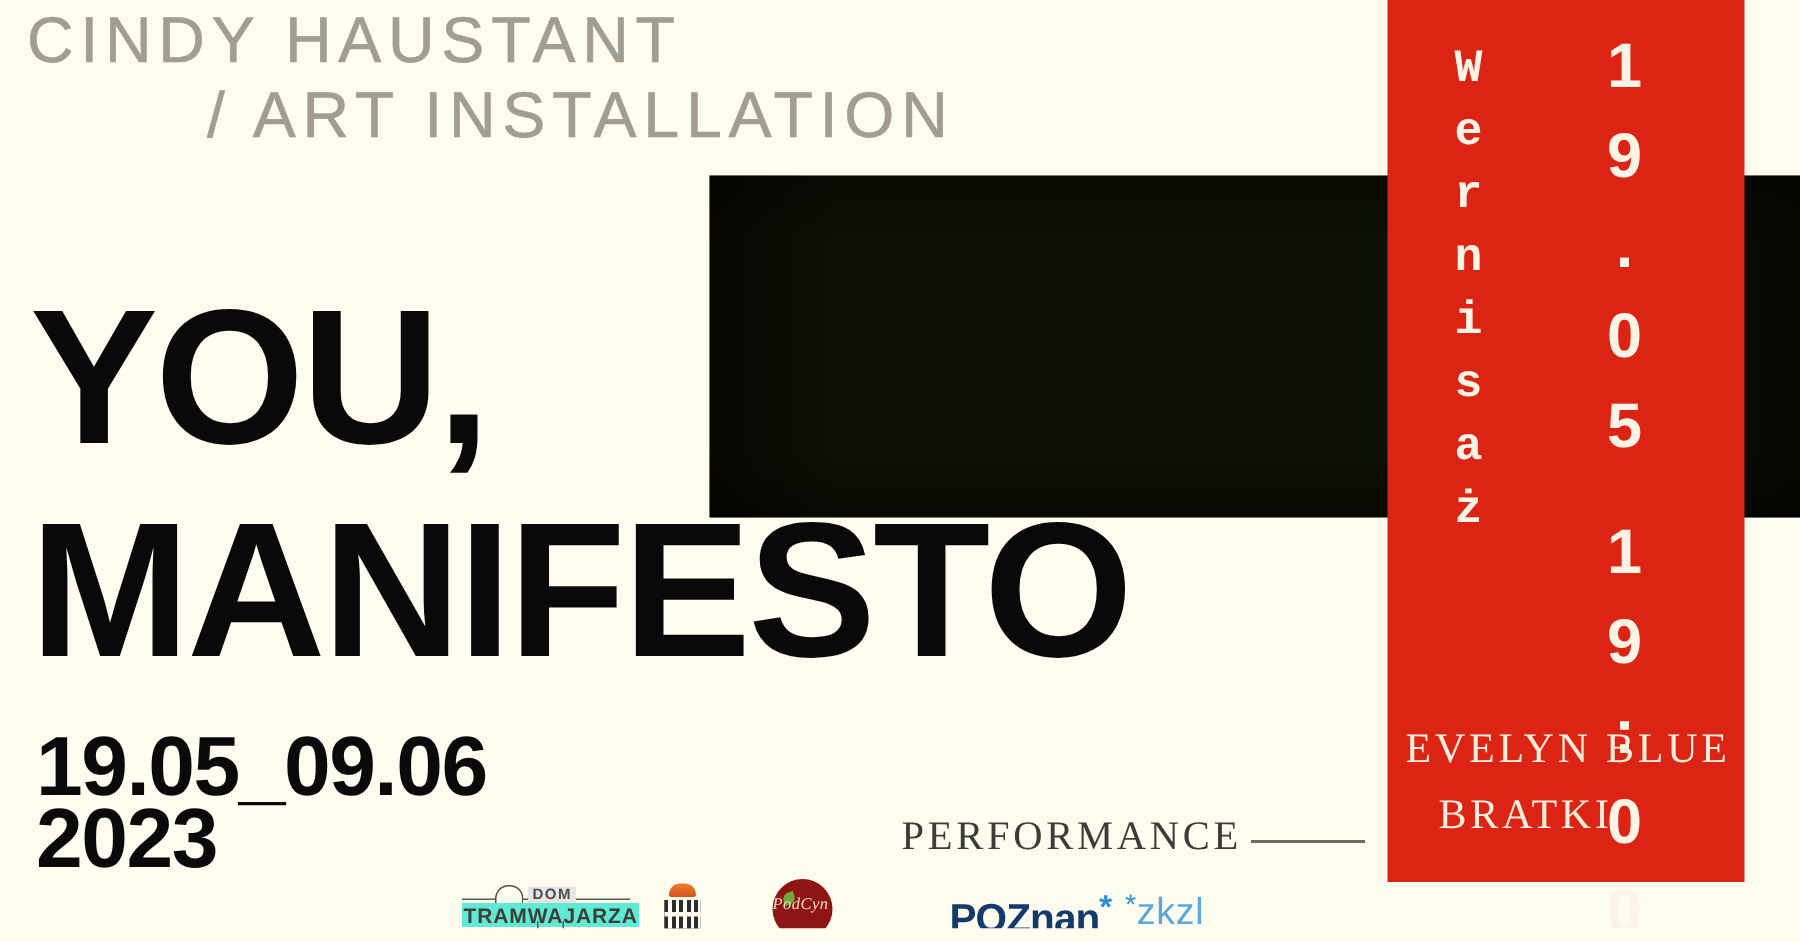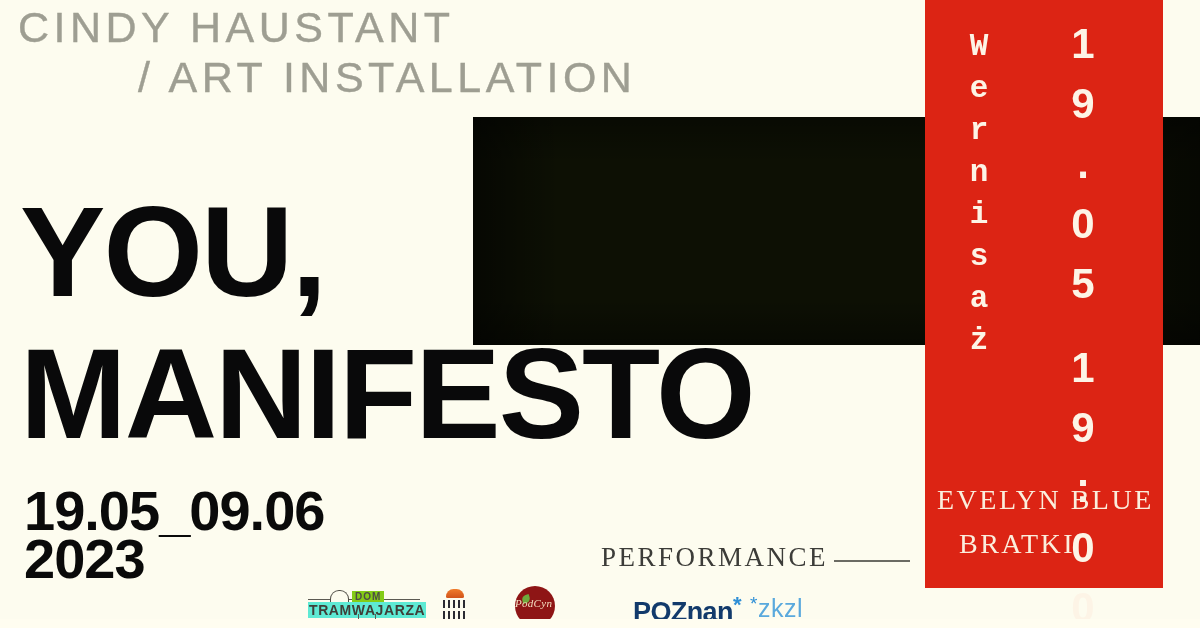--- a/index.html
+++ b/index.html
@@ -187,21 +187,21 @@
     border-top: 1.2px solid #5c5a52;
   }
   .logo-dom .arch {
     position: absolute; left: 22px; top: 2px; width: 17px; height: 11px;
     border: 1.2px solid #4e4c45; border-bottom: none;
     border-radius: 9px 9px 0 0; background: #fdfcef;
   }
   .logo-dom .w1 {
     position: absolute; left: 44px; top: 3px;
     font-size: 10px; letter-spacing: 1px; color: #4e4c45;
-    background: #84cc16; padding: 0 3px; font-weight: 600;
+    background: #e5e5e5; padding: 0 3px; font-weight: 600;
   }
   .logo-dom .w2 {
     position: absolute; left: 0px; top: 14px;
     font-size: 14px; letter-spacing: 0.6px; color: #3f3e38; font-weight: 700;
     background: #5eead4; padding: 0 1px;
   }
   .logo-dom .feet {
     position: absolute; left: 50px; top: 26px; width: 16px; height: 8px;
     border: 1.2px solid #5c5a52; border-top: none;
   }

